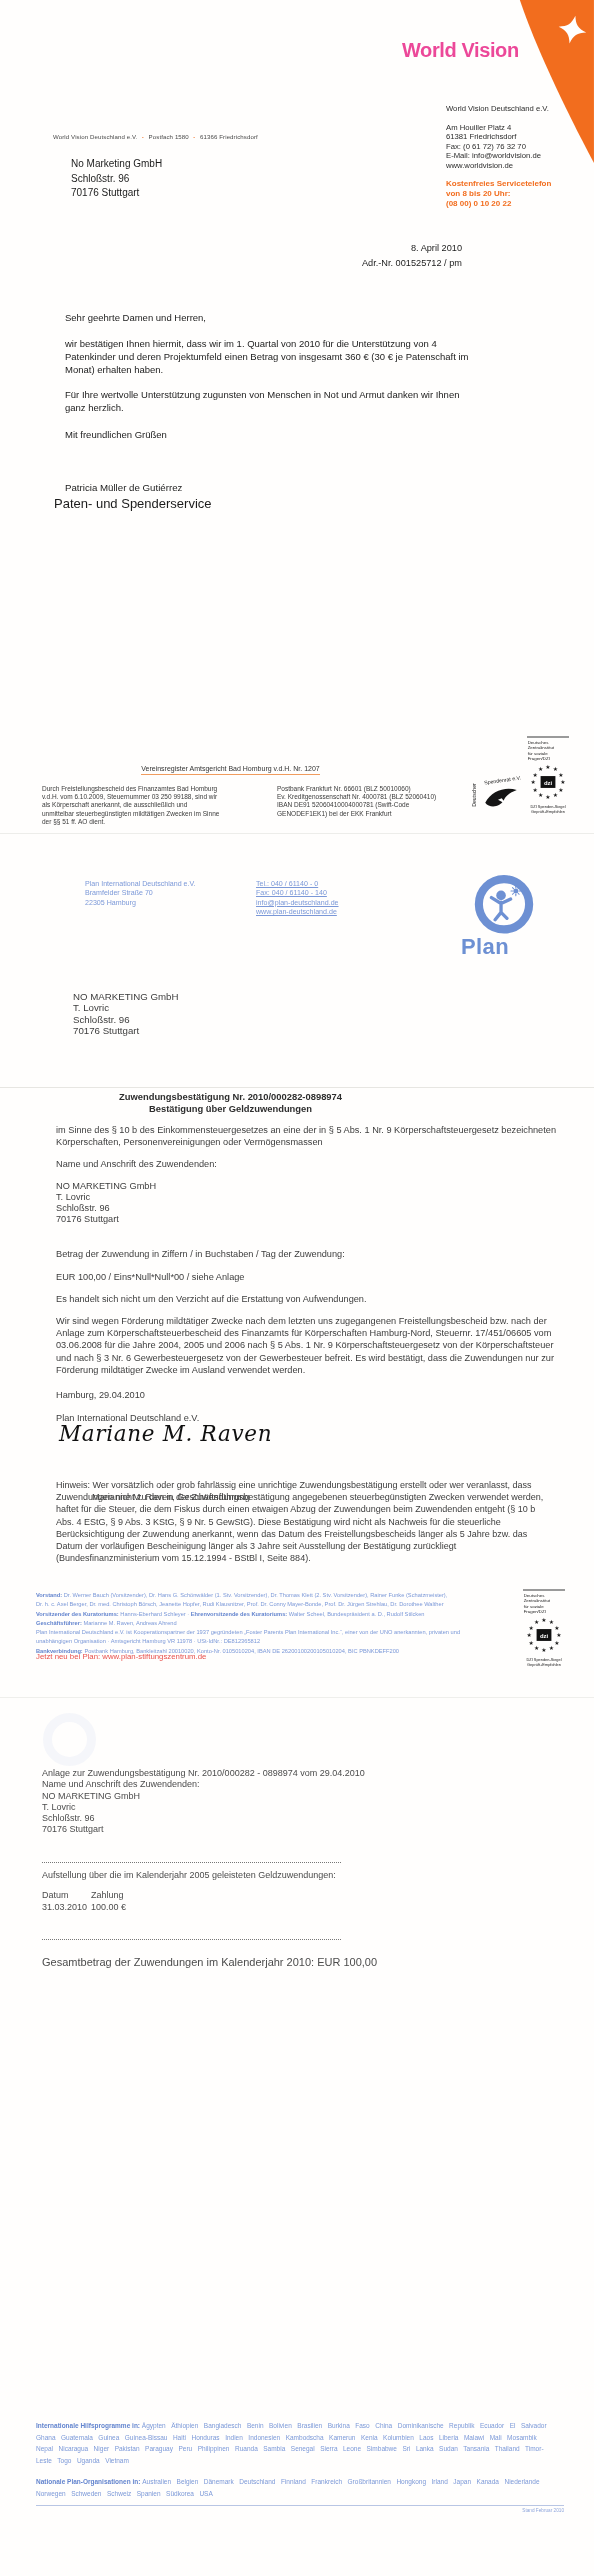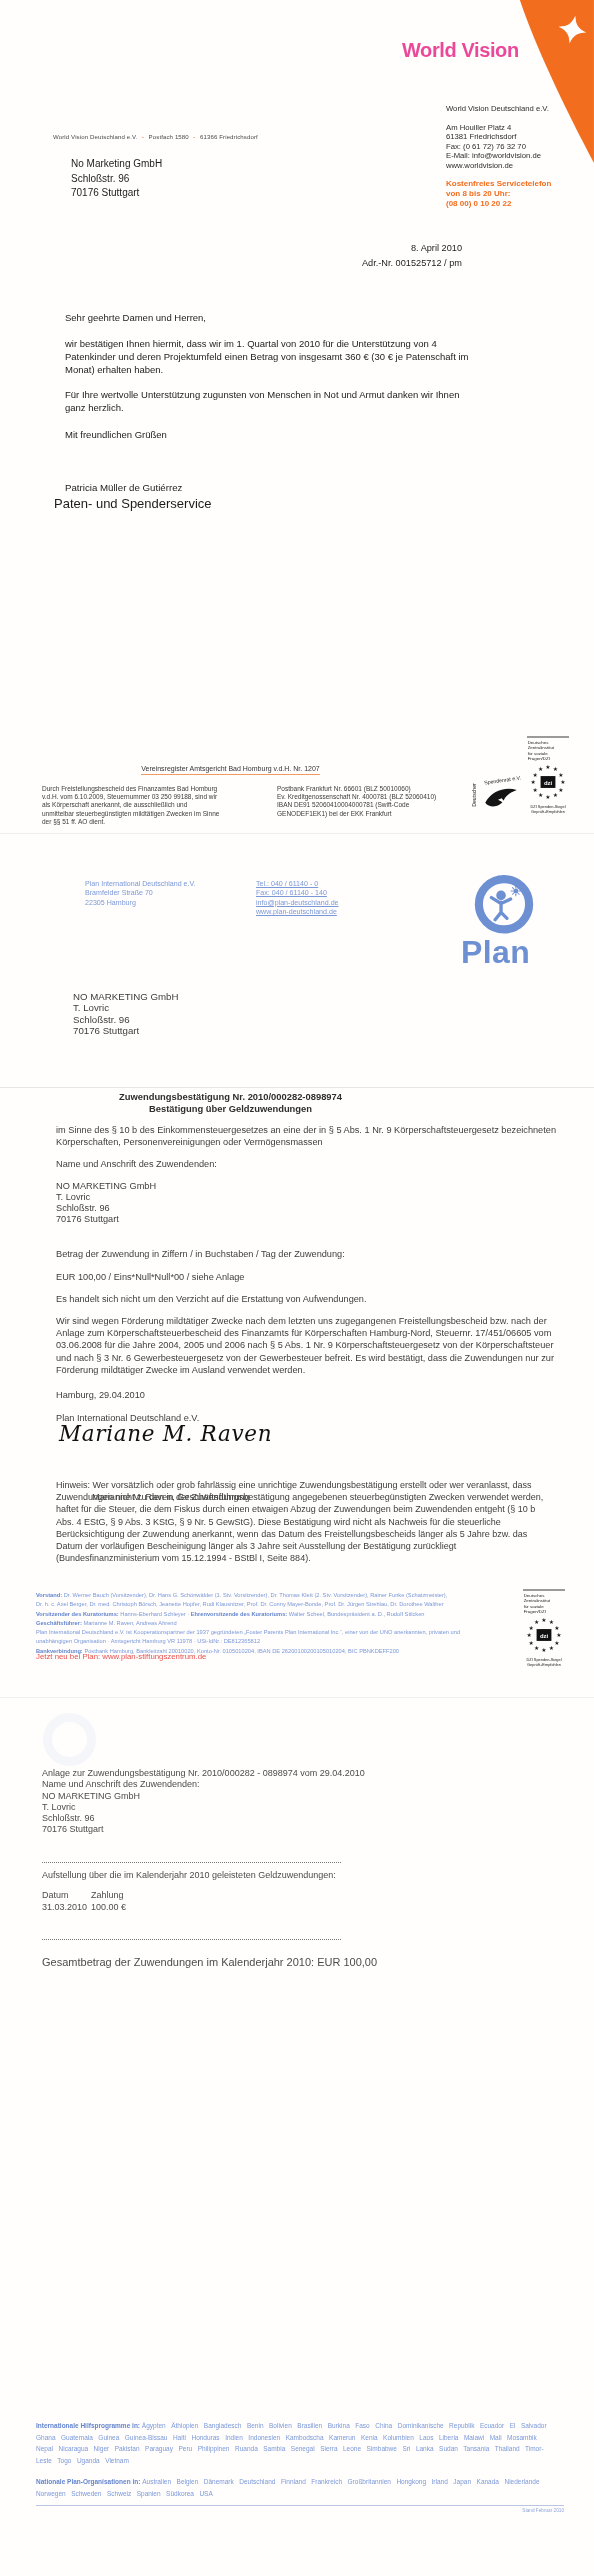--- a/index.html
+++ b/index.html
@@ -41,21 +41,21 @@
   .dzi2{left:520px;top:1589px;}
   .dzi-bar{height:2.2px;background:#9a9a9a;margin:0 3px 1.5px 3px;}
   .dzi-lines{font-size:4.4px;line-height:5.5px;color:#222;text-align:left;padding-left:3.7px;}
   .dzi-cap{font-size:3.9px;line-height:4.9px;color:#222;}
 
   
   .plan-hcol{font-size:7.1px;color:#7b98d8;line-height:9.4px;}
   .plan-hcol1{left:85px;top:880px;}
   .plan-hcol2{left:256px;top:880px;text-decoration:underline;}
   .plan-logo{left:470px;top:871px;}
-  .plan-word{left:461px;top:934px;font-size:32px;font-weight:bold;color:#6d90d3;letter-spacing:0.4px;}
+  .plan-word{left:461px;top:934px;font-size:22px;font-weight:bold;color:#6d90d3;letter-spacing:0.4px;}
   .plan-recipient{left:73px;top:991px;font-size:9.7px;color:#3d3d3d;line-height:11.3px;}
   .plan-title{left:56px;top:1091px;width:349px;text-align:center;font-weight:bold;
               font-size:9.4px;line-height:12.3px;color:#2e2e2e;}
   .plan-p{left:56px;width:507px;font-size:9.2px;line-height:12.2px;color:#3d3d3d;}
   .p-intro{top:1124px;}
   .p-donorlabel{top:1158px;}
   .p-donoraddr{top:1181px;line-height:11px;}
   .p-amountlabel{top:1248px;}
   .p-amount{top:1271px;}
   .p-waiver{top:1293px;}
@@ -300,21 +300,21 @@
   <div class="abs anlage-block">
     <div>Anlage zur Zuwendungsbestätigung Nr. 2010/000282 - 0898974 vom 29.04.2010</div>
     <div>Name und Anschrift des Zuwendenden:</div>
     <div>NO MARKETING GmbH</div>
     <div>T. Lovric</div>
     <div>Schloßstr. 96</div>
     <div>70176 Stuttgart</div>
   </div>
 
   <div class="abs dash dash1"></div>
-  <div class="abs anlage-listtitle">Aufstellung über die im Kalenderjahr 2010 geleisteten Geldzuwendungen:</div>
+  <div class="abs anlage-listtitle">Aufstellung über die im Kalenderjahr 2005 geleisteten Geldzuwendungen:</div>
 
   <div class="abs anlage-table">
     <div class="row">
       <span class="c1">Datum</span><span>Zahlung</span>
     </div>
     <div class="row">
       <span class="c1">31.03.2010</span><span>100.00 €</span>
     </div>
   </div>
 

